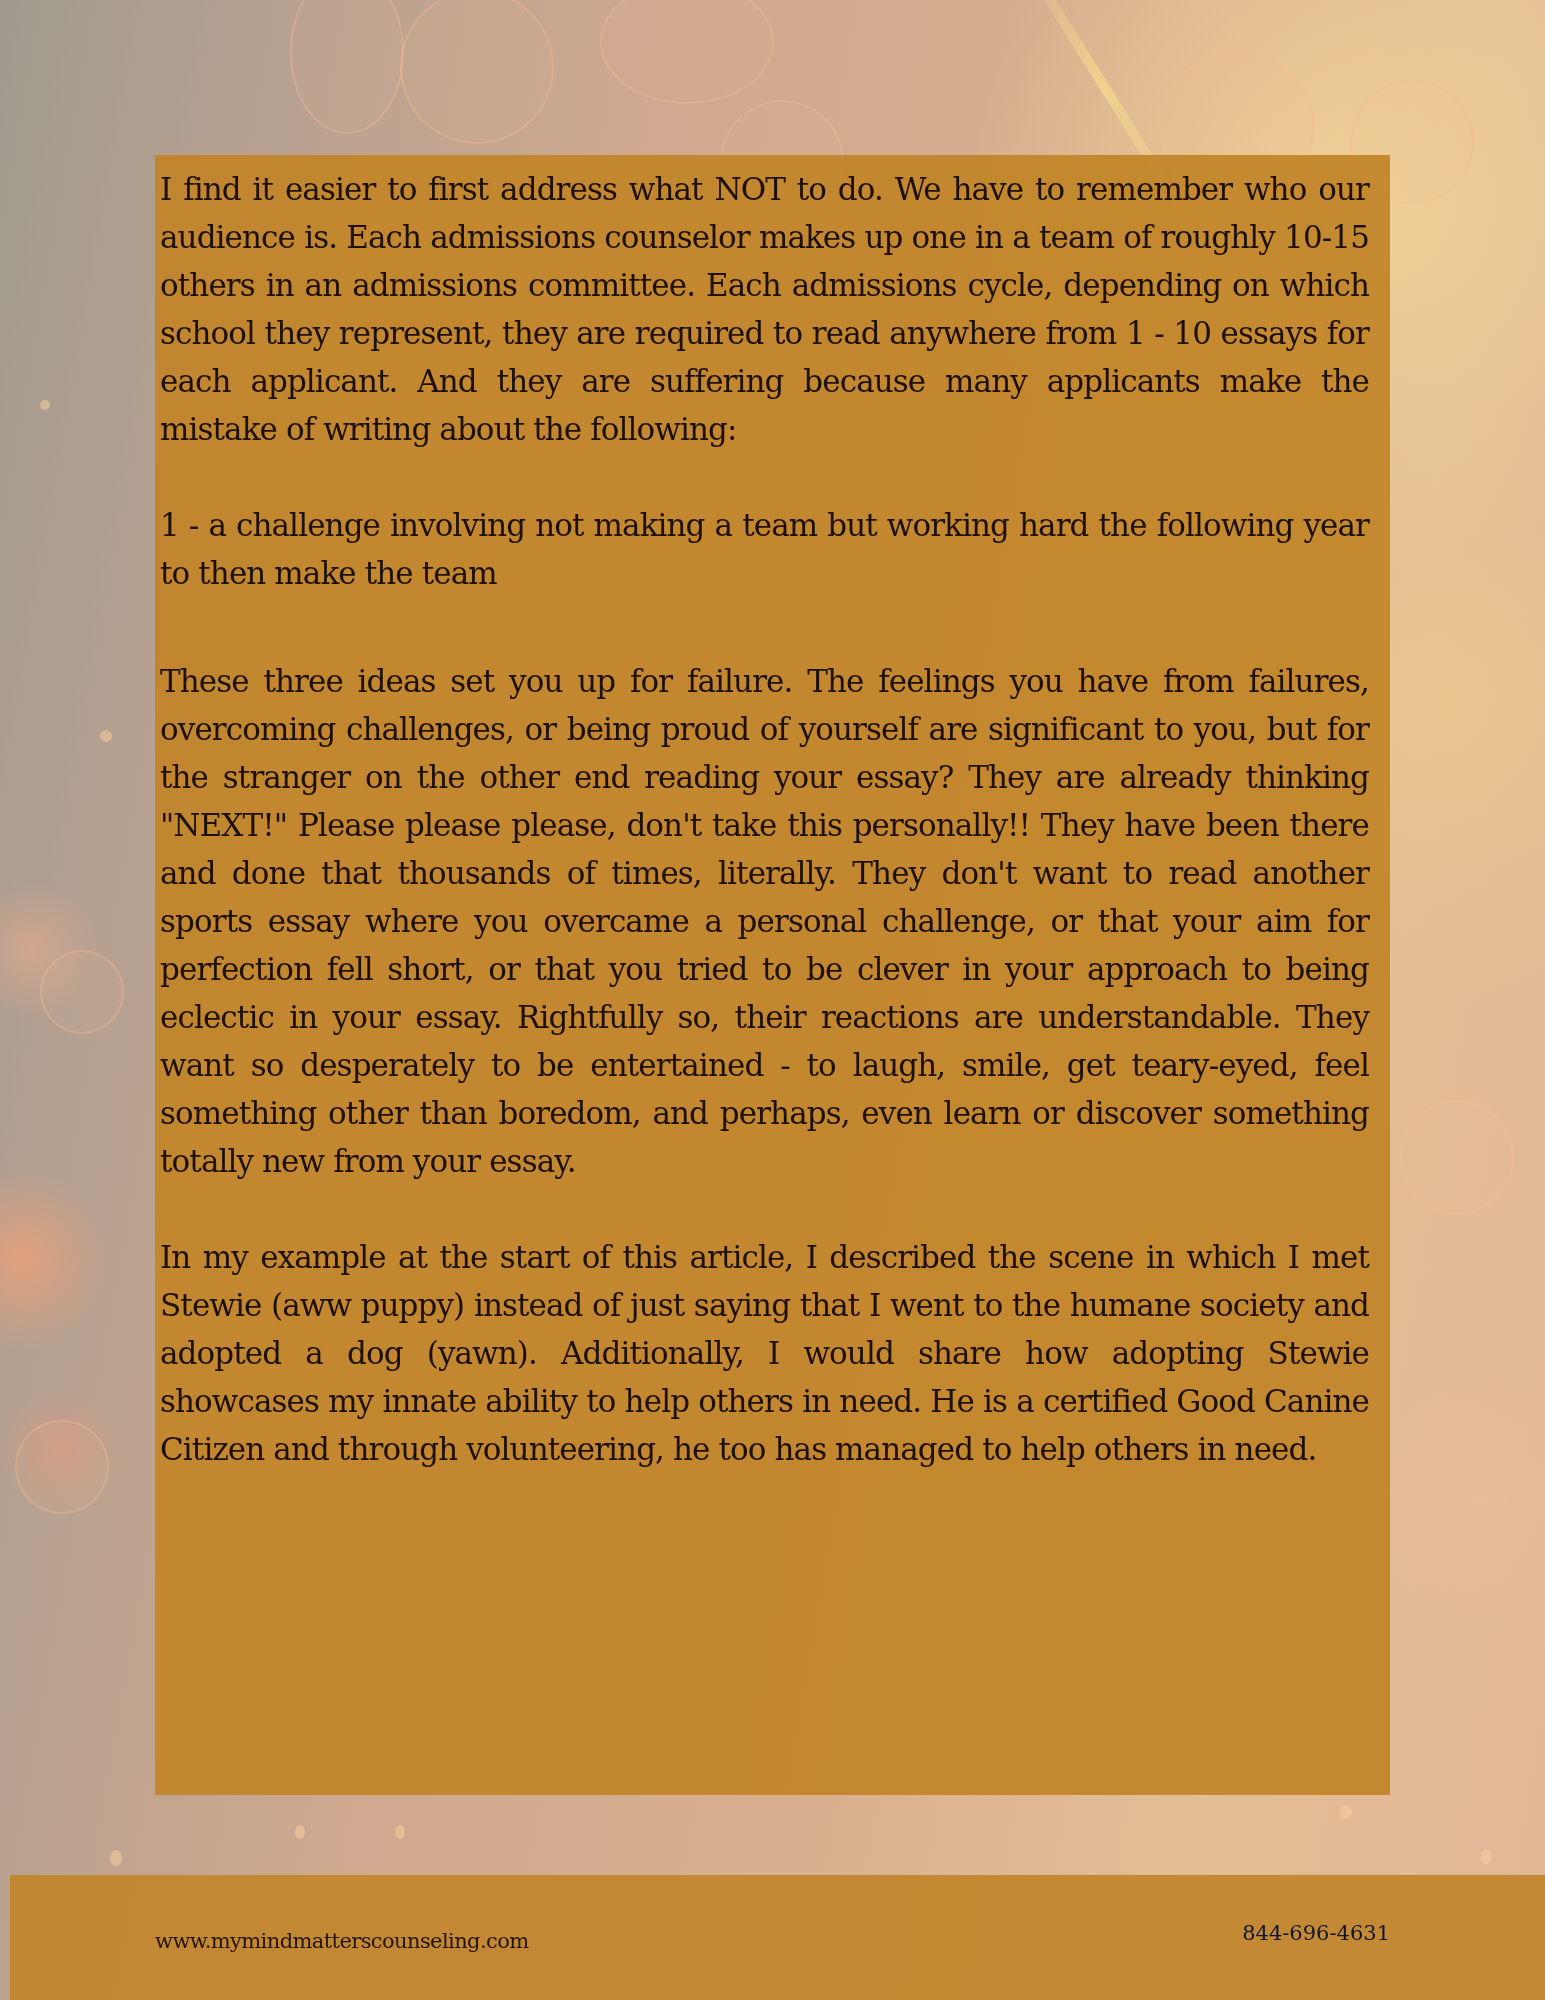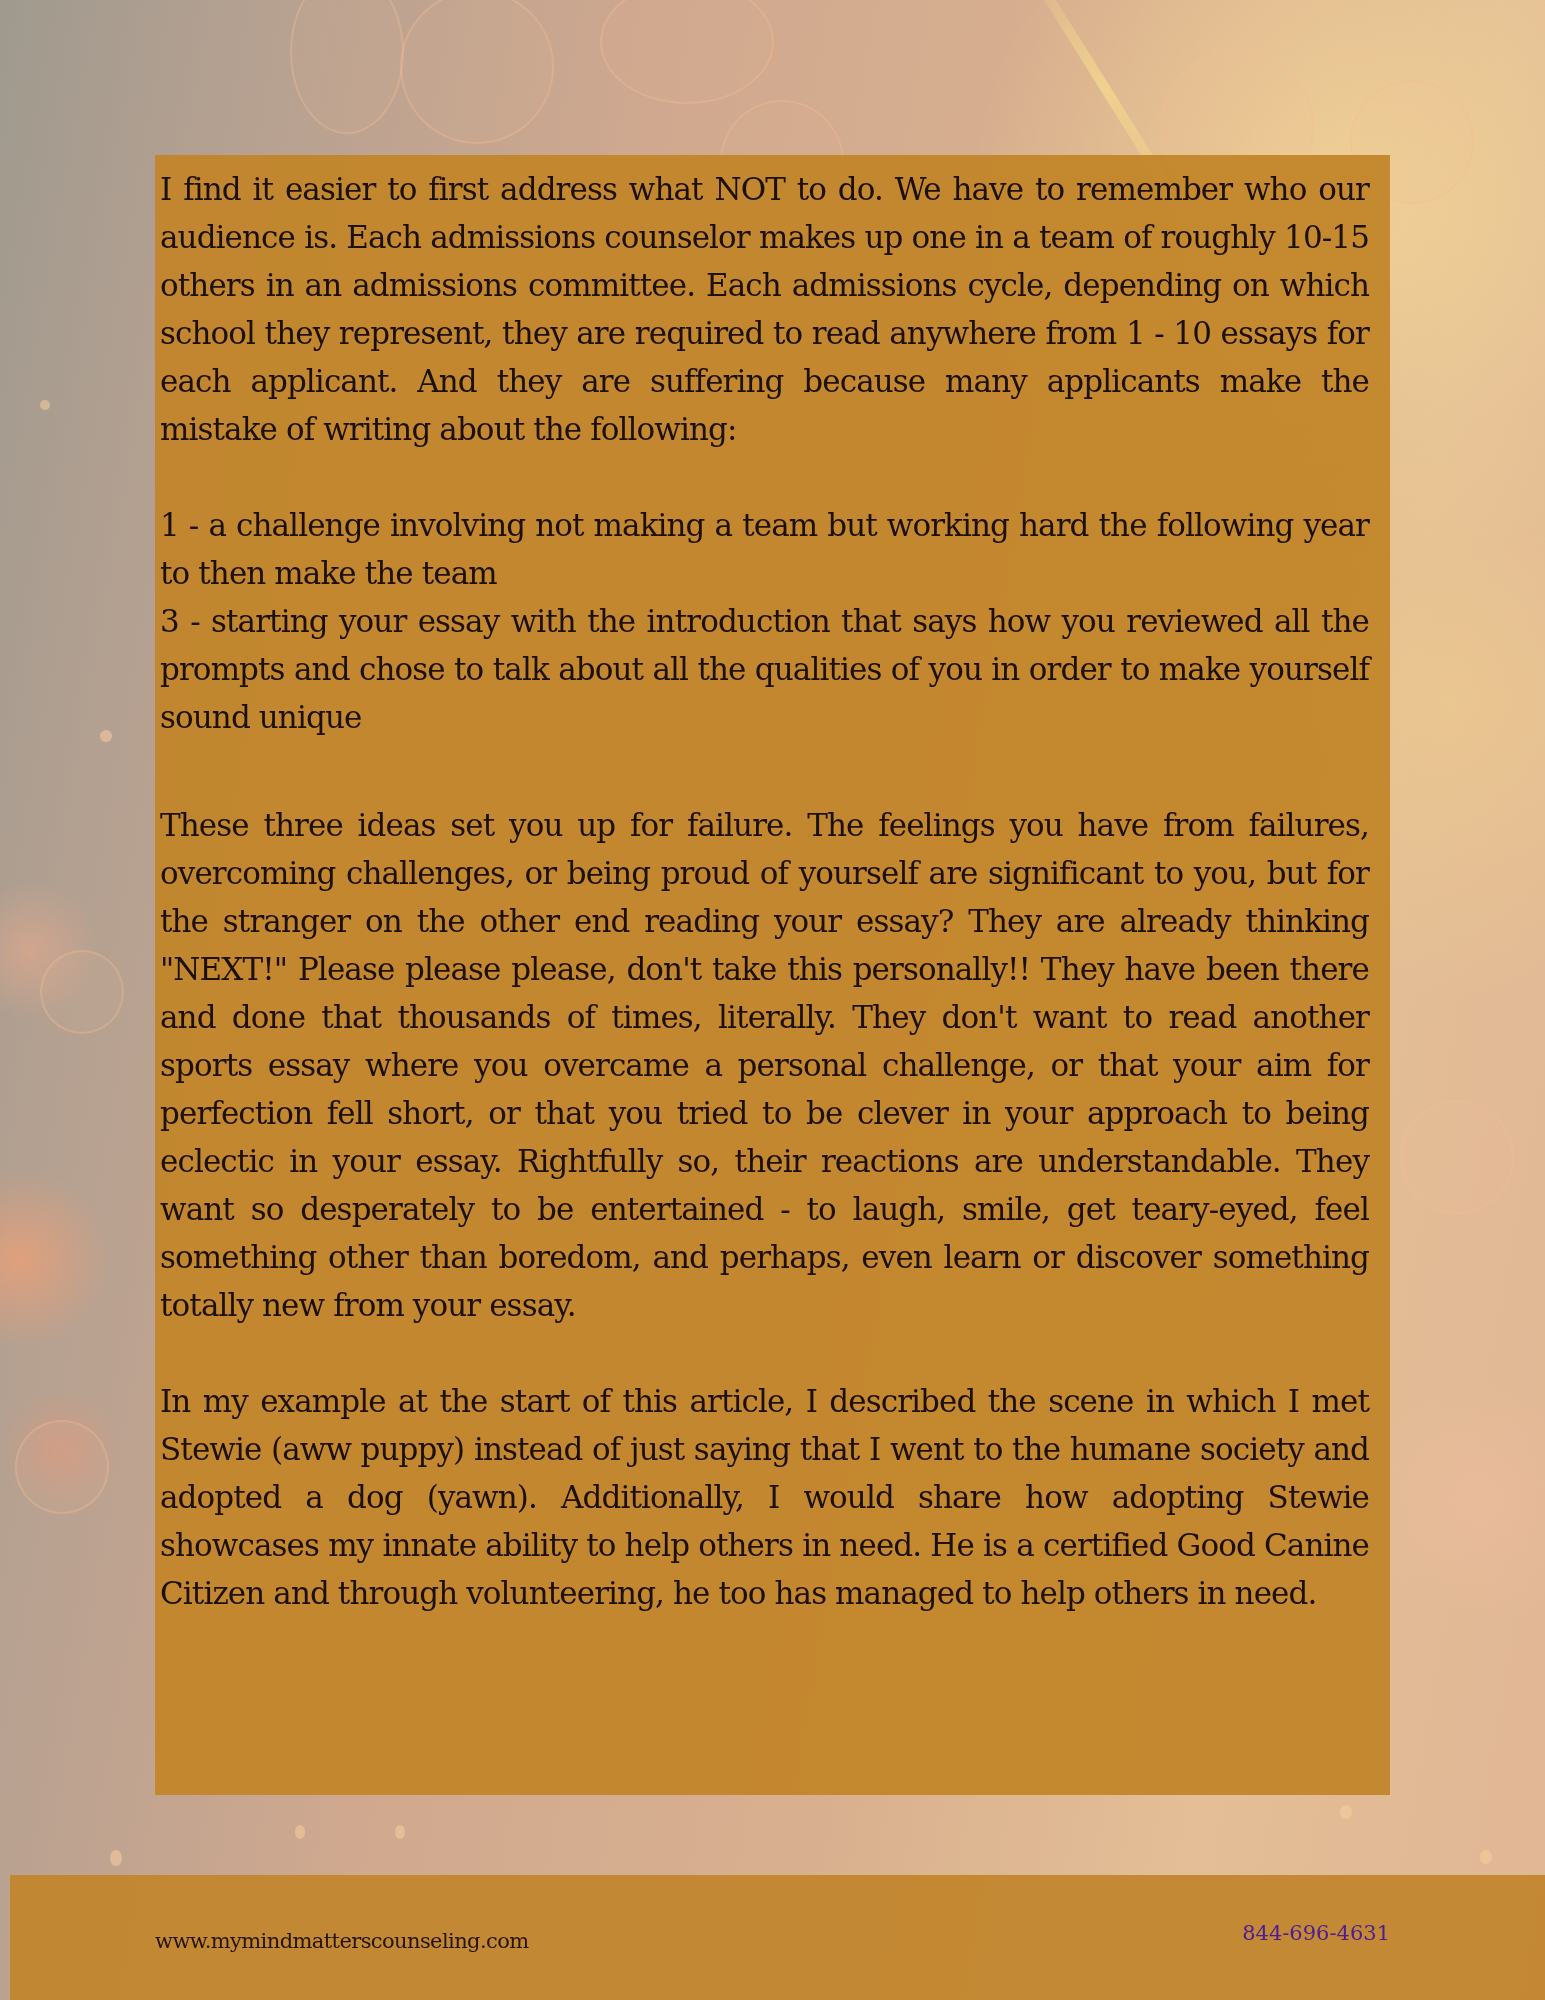--- a/index.html
+++ b/index.html
@@ -91,21 +91,21 @@
       color: #24140a;
       text-decoration: none;
       margin-top: 10px;
     }
     .footer-phone {
       position: absolute;
       right: 155px;
       top: 46px;
       font-family: "DejaVu Serif", "Liberation Serif", serif;
       font-size: 21px;
-      color: #4c1d95;
+      color: #0f172a;
       text-decoration: none;
     }
   </style>
 </head>
 <body>
 
 <div class="bokeh ring" style="left:290px;top:-30px;width:110px;height:160px;"></div>
 <div class="bokeh ring" style="left:400px;top:-10px;width:150px;height:150px;"></div>
 <div class="bokeh ring" style="left:600px;top:-20px;width:170px;height:120px;"></div>
 <div class="bokeh ring" style="left:720px;top:100px;width:120px;height:120px;"></div>
@@ -122,21 +122,20 @@
 <div class="bokeh dot" style="left:1340px;top:1805px;width:12px;height:14px;"></div>
 <div class="bokeh dot" style="left:1480px;top:1850px;width:12px;height:14px;"></div>
 <div class="flare"></div>
 
 <main class="content-panel">
   <div class="body-text">
     <p class="para">I find it easier to first address what NOT to do. We have to remember who our audience is. Each admissions counselor makes up one in a team of roughly 10-15 others in an admissions committee. Each admissions cycle, depending on which school they represent, they are required to read anywhere from 1 - 10 essays for each applicant. And they are suffering because many applicants make the mistake of writing about the following:</p>
 
     <div class="list-block">
       <p class="list-item">1 - a challenge involving not making a team but working hard the following year to then make the team</p>
-      <p class="list-item">3 - starting your essay with the introduction that says how you reviewed all the prompts and chose to talk about all the qualities of you in order to make yourself sound unique</p>
     </div>
 
     <p class="para">These three ideas set you up for failure. The feelings you have from failures, overcoming challenges, or being proud of yourself are significant to you, but for the stranger on the other end reading your essay? They are already thinking "NEXT!" Please please please, don't take this personally!! They have been there and done that thousands of times, literally. They don't want to read another sports essay where you overcame a personal challenge, or that your aim for perfection fell short, or that you tried to be clever in your approach to being eclectic in your essay. Rightfully so, their reactions are understandable. They want so desperately to be entertained - to laugh, smile, get teary-eyed, feel something other than boredom, and perhaps, even learn or discover something totally new from your essay.</p>
 
     <p class="para">In my example at the start of this article, I described the scene in which I met Stewie (aww puppy) instead of just saying that I went to the humane society and adopted a dog (yawn). Additionally, I would share how adopting Stewie showcases my innate ability to help others in need. He is a certified Good Canine Citizen and through volunteering, he too has managed to help others in need.</p>
   </div>
 </main>
 
 <footer class="footer-band">
   <a class="footer-url">www.mymindmatterscounseling.com</a>

